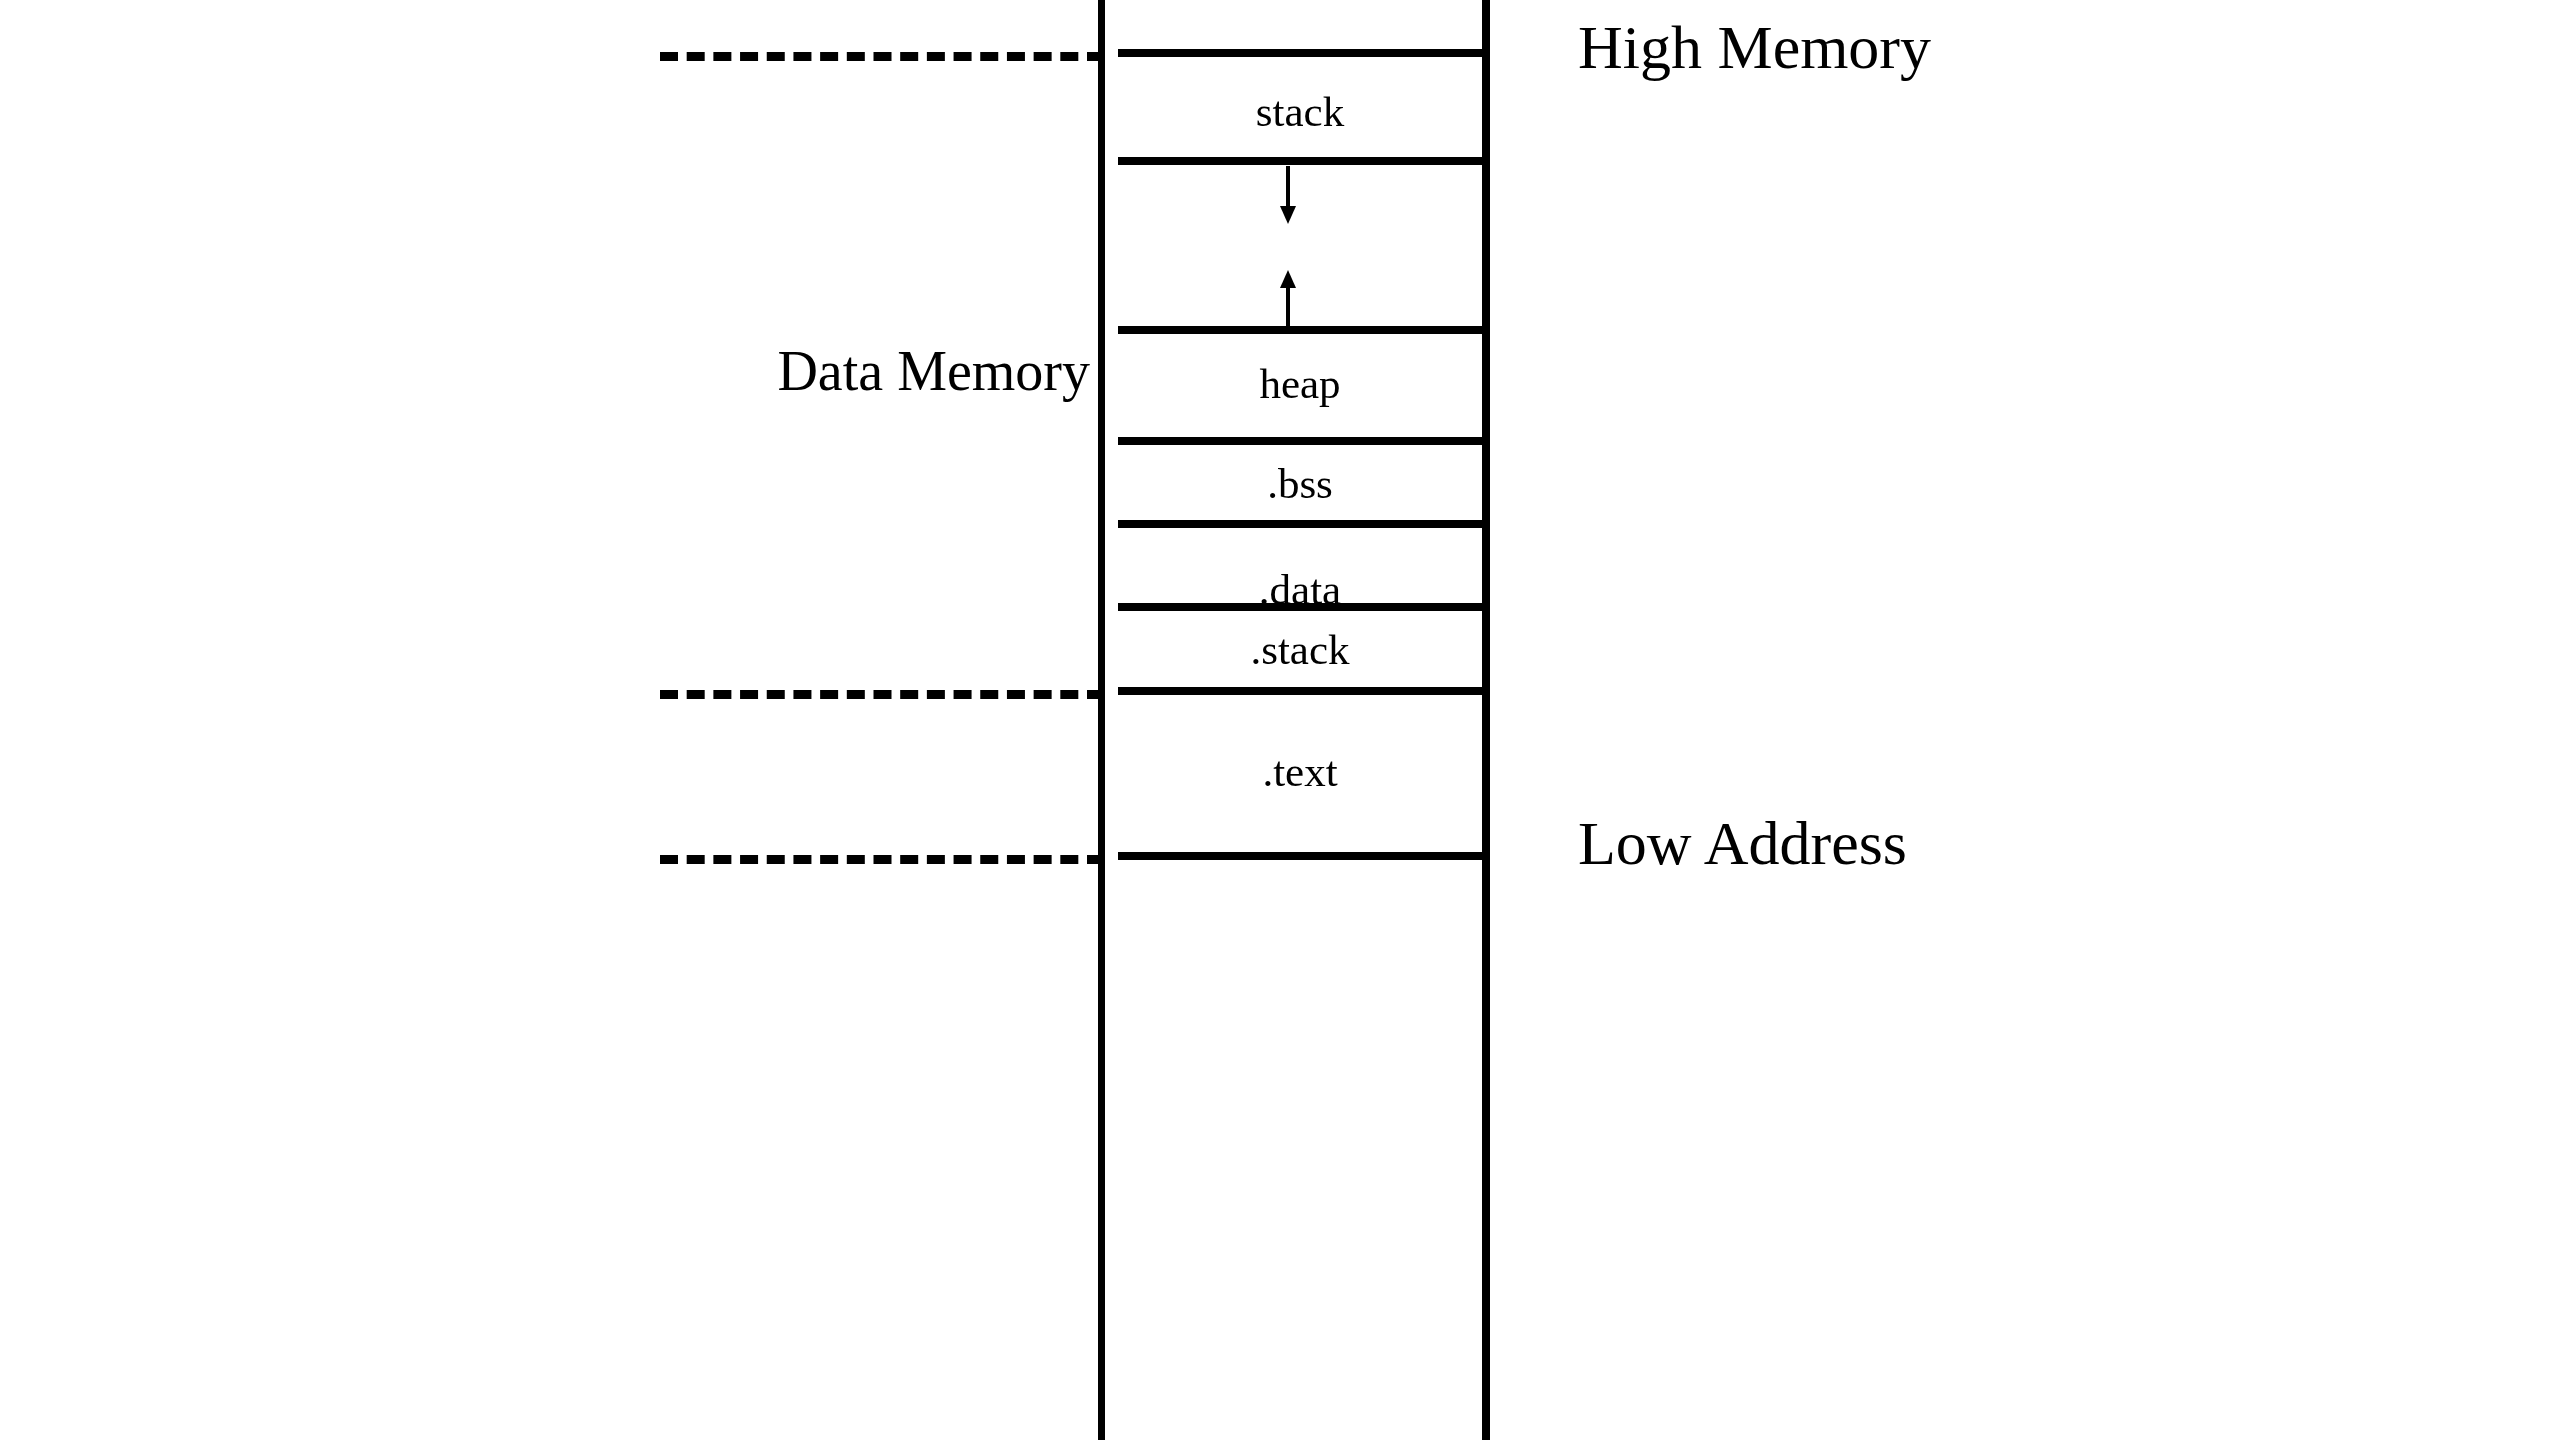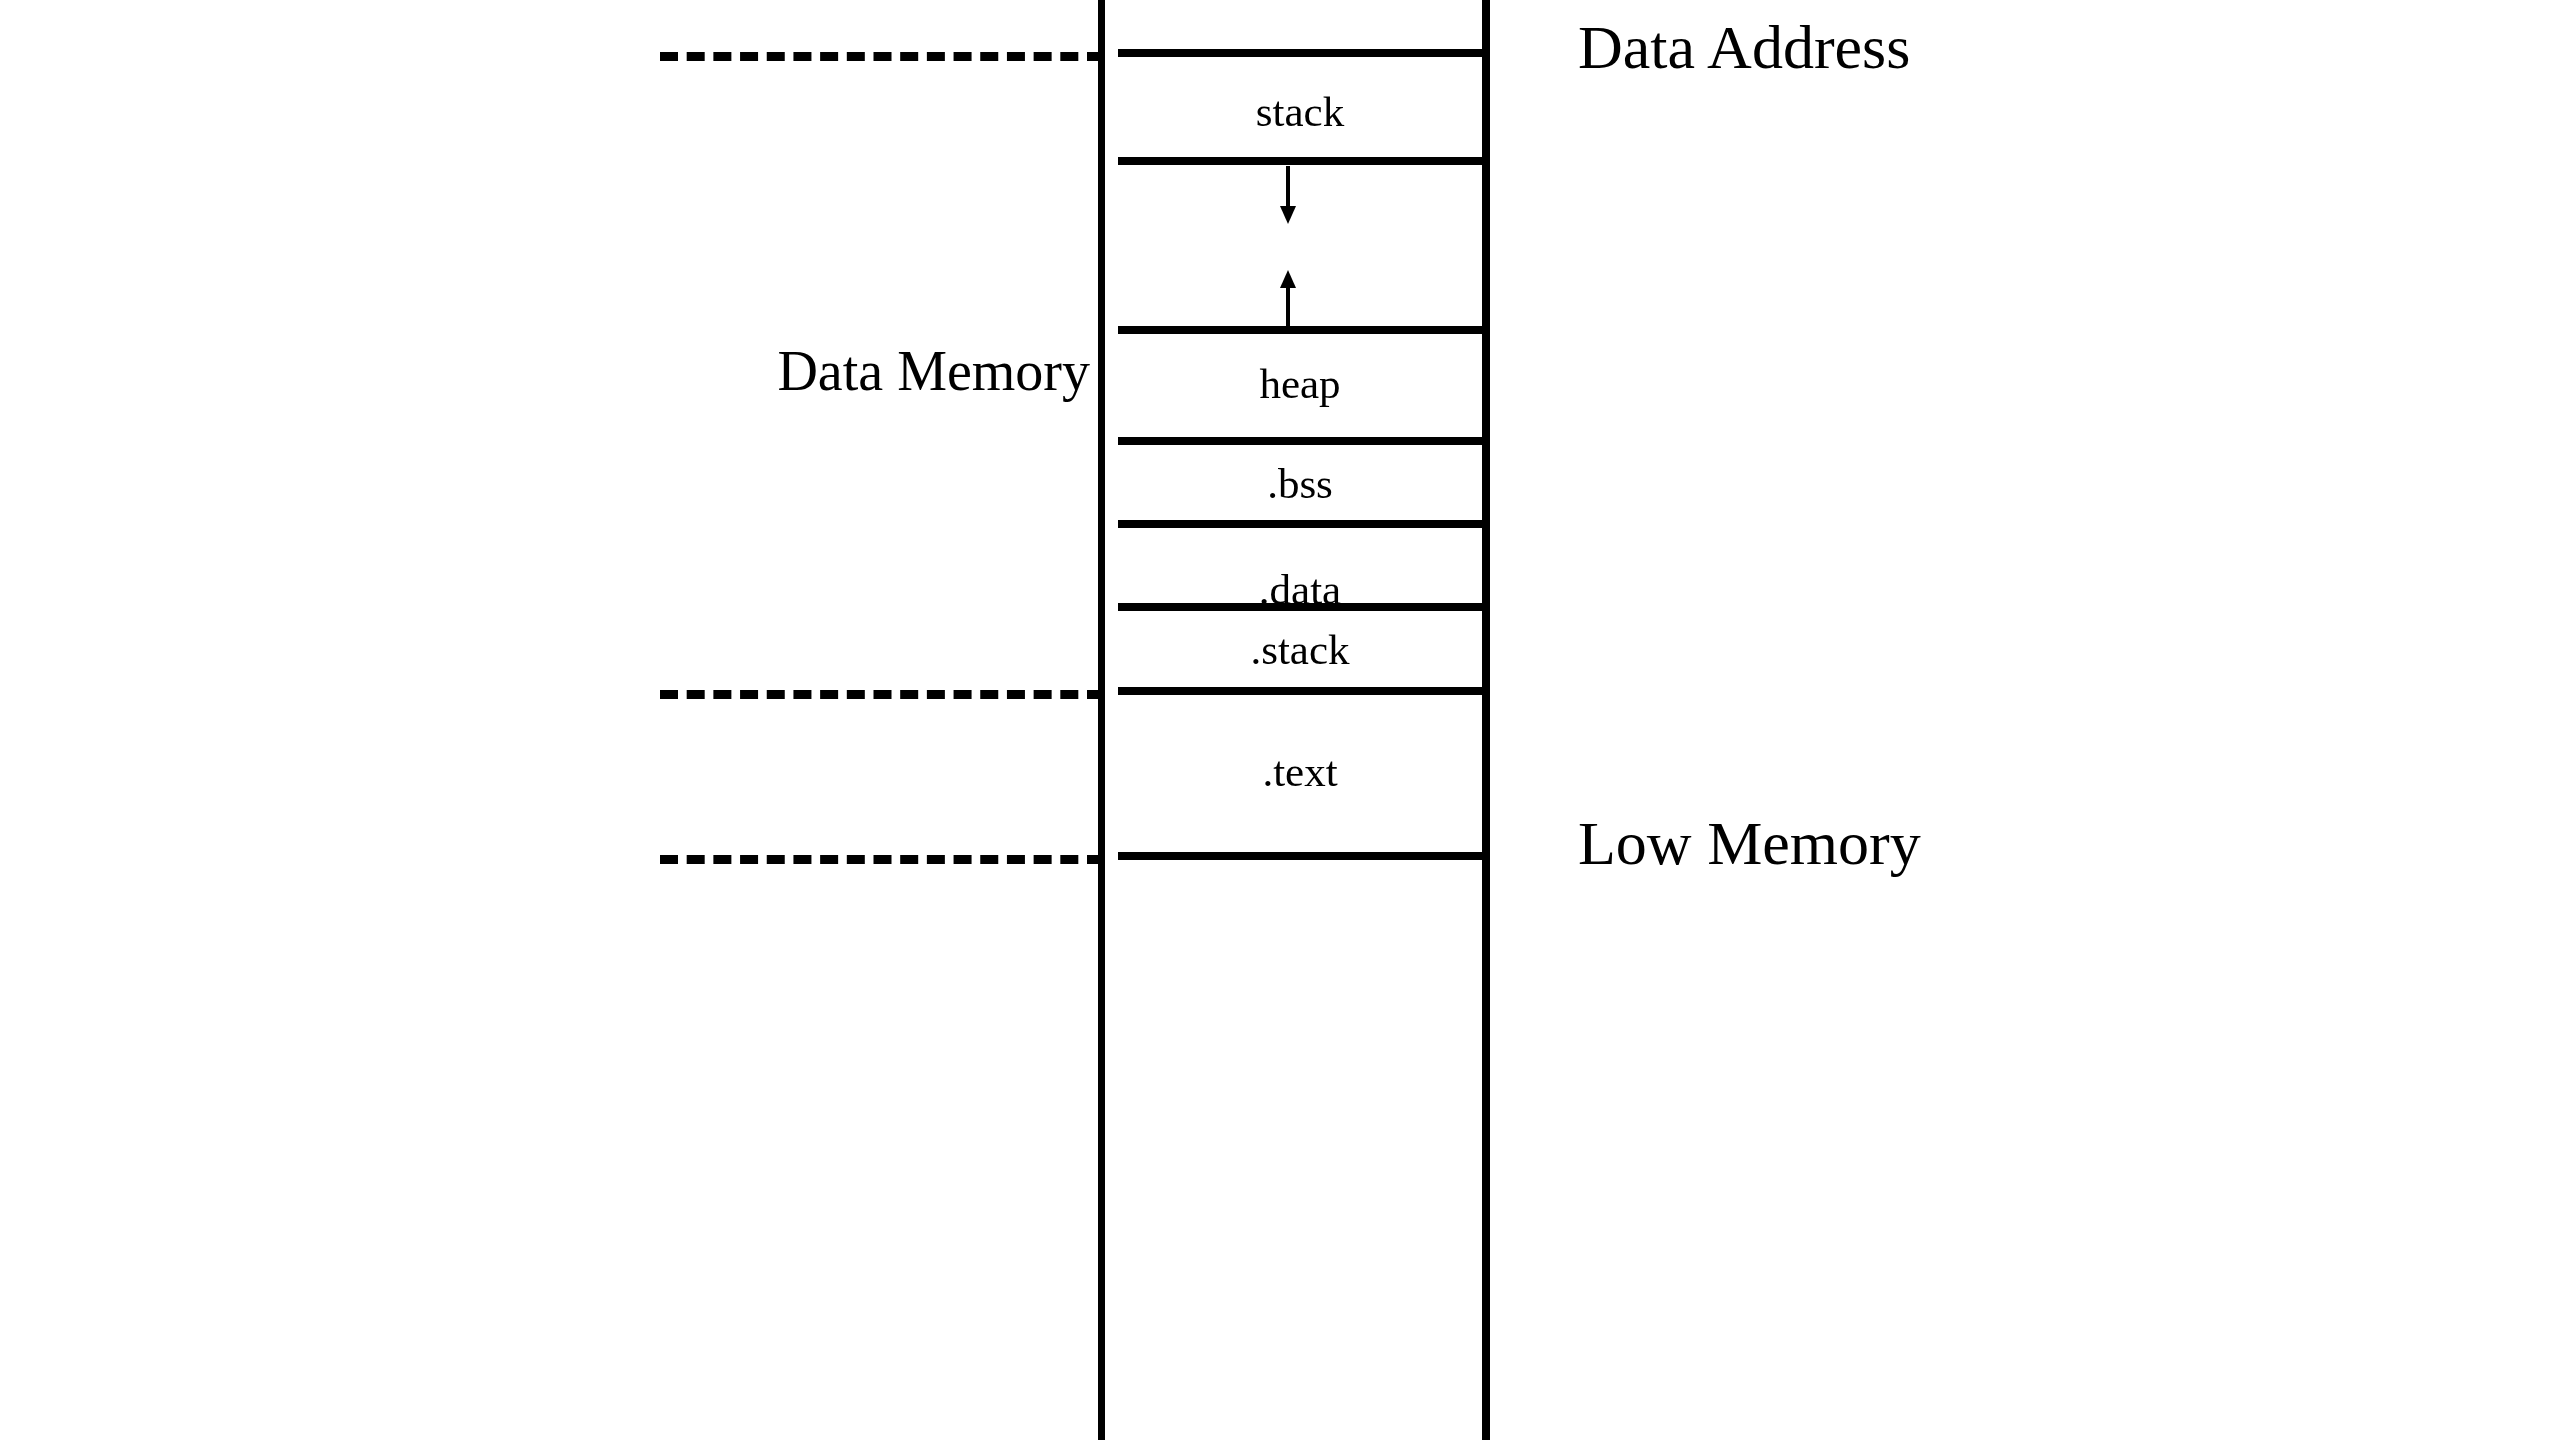--- a/index.html
+++ b/index.html
@@ -126,23 +126,23 @@
 
   <div class="block-label" style="top:568px;">.data</div>
 
   <div class="block-label" style="top:628px;">.stack</div>
 
   <div class="block-label" style="top:750px;">.text</div>
 
   <div class="side-label" style="top:343px;margin-left:36px;">Data Memory</div>
 
 
-  <div class="addr-label" style="top:16px;">Data Address</div>
+  <div class="addr-label" style="top:16px;">High Memory</div>
 
-  <div class="addr-label" style="top:812px;">Low Memory</div>
+  <div class="addr-label" style="top:812px;">Low Address</div>
 
   <svg class="arrow-svg" style="top:166px;" width="60" height="60" viewBox="0 0 60 60">
     <line x1="30" y1="0" x2="30" y2="46" stroke="#000000" stroke-width="4"></line>
     <polygon points="30,58 22,40 38,40" fill="#000000"></polygon>
   </svg>
 
   <svg class="arrow-svg" style="top:268px;" width="60" height="60" viewBox="0 0 60 60">
     <line x1="30" y1="60" x2="30" y2="14" stroke="#000000" stroke-width="4"></line>
     <polygon points="30,2 22,20 38,20" fill="#000000"></polygon>
   </svg>

